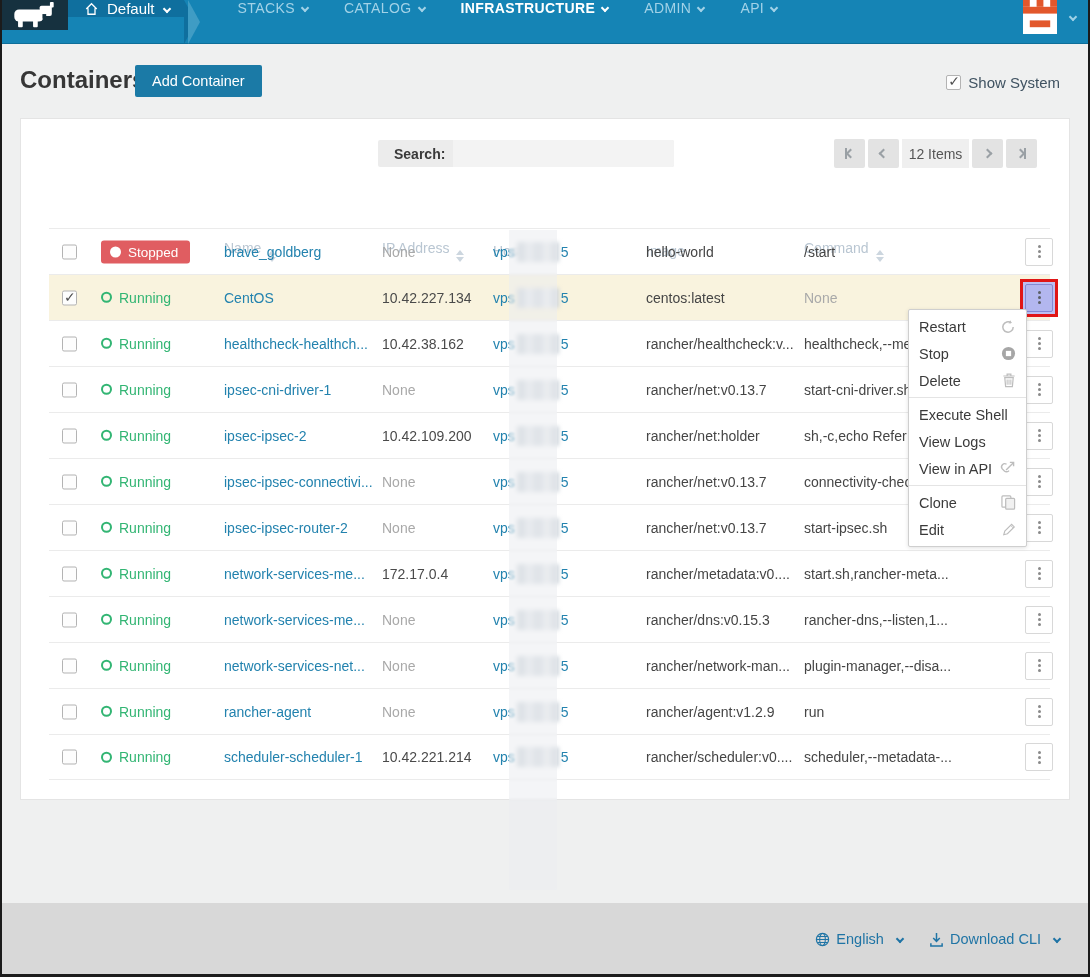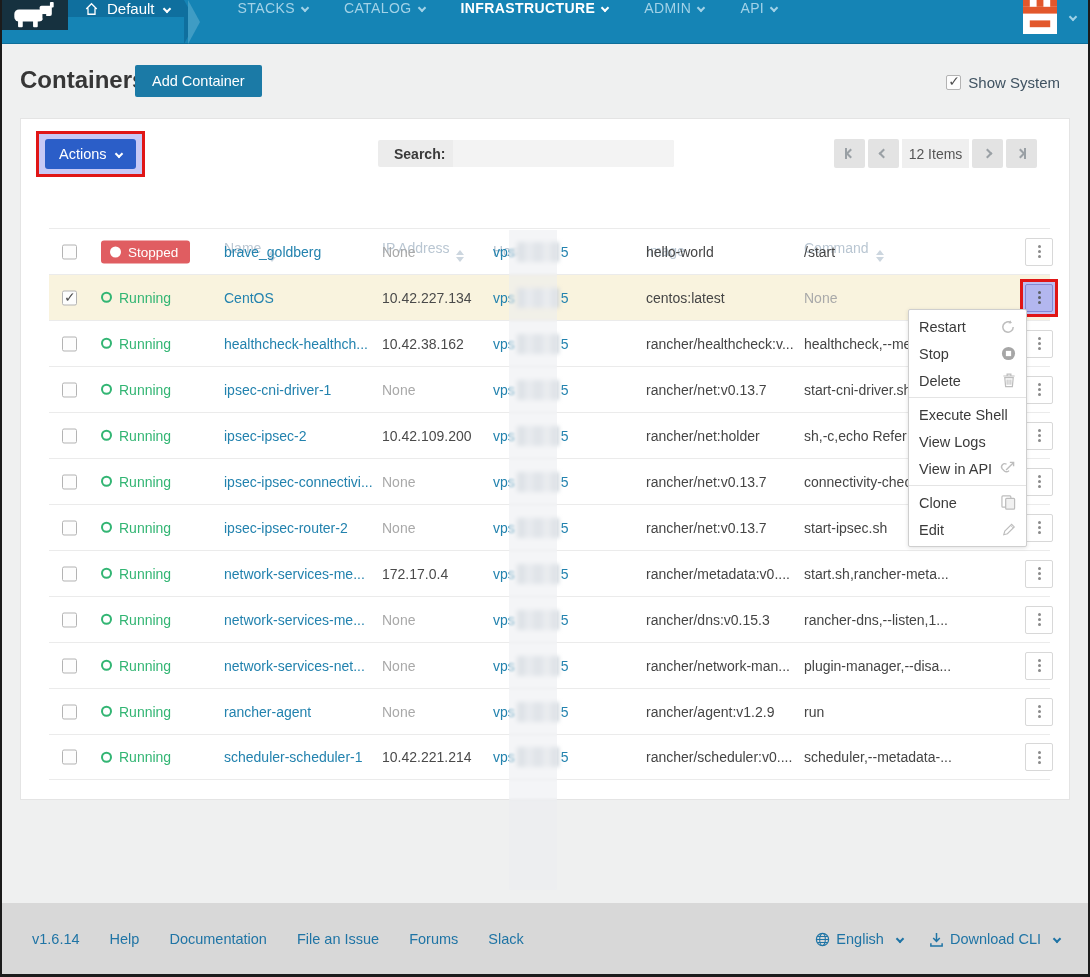--- a/index.html
+++ b/index.html
@@ -165,25 +165,20 @@
   <div class="page-title">Containers</div>
   <button class="add-btn">Add Container</button>
   <div class="show-system">
     <span class="cb checked"></span>
     <span>Show System</span>
   </div>
 </div>
 
 <div class="card">
 
-  <div class="actions-annot">
-    <button class="actions-btn">
-      <span>Actions</span><span class="chev"></span>
-    </button>
-  </div>
 
   <div class="search-box">
     <span class="search-label">Search:</span>
     <input class="search-input" type="text" value="" style="">
   </div>
 
   <div class="pager">
     <button class="pg-btn">
         <span class="pbar"></span>
         <span class="pchev left"></span>
@@ -511,28 +506,20 @@
       <span class="ic">
         <svg width="14" height="15" viewBox="0 0 16 16">
           <path d="M2 14l1.2-4.2L11 2l3 3-7.8 7.8z" fill="none" stroke="#bdbdbd" stroke-width="1.3"></path>
           <path d="M9.8 3.2l3 3" stroke="#bdbdbd" stroke-width="1.1"></path>
         </svg>
       </span>
     </div>
   </div>
 
 <div class="footer">
-  <div class="flinks" id="footer-links">
-    <span class="flink">v1.6.14</span>
-  <span class="flink">Help</span>
-      <span class="flink">Documentation</span>
-      <span class="flink">File an Issue</span>
-      <span class="flink">Forums</span>
-      <span class="flink">Slack</span>
-    </div>
   <div class="fright">
     <span class="flink">
       <svg width="15" height="15" viewBox="0 0 16 16">
           <circle cx="8" cy="8" r="6.5" fill="none" stroke="#1f74a5" stroke-width="1.3"></circle>
           <ellipse cx="8" cy="8" rx="3" ry="6.5" fill="none" stroke="#1f74a5" stroke-width="1.1"></ellipse>
           <path d="M1.5 8h13M2.5 4.8h11M2.5 11.2h11" stroke="#1f74a5" stroke-width="1.1"></path>
         </svg>
       <span>English</span>
       <span class="chev"></span>
     </span>

